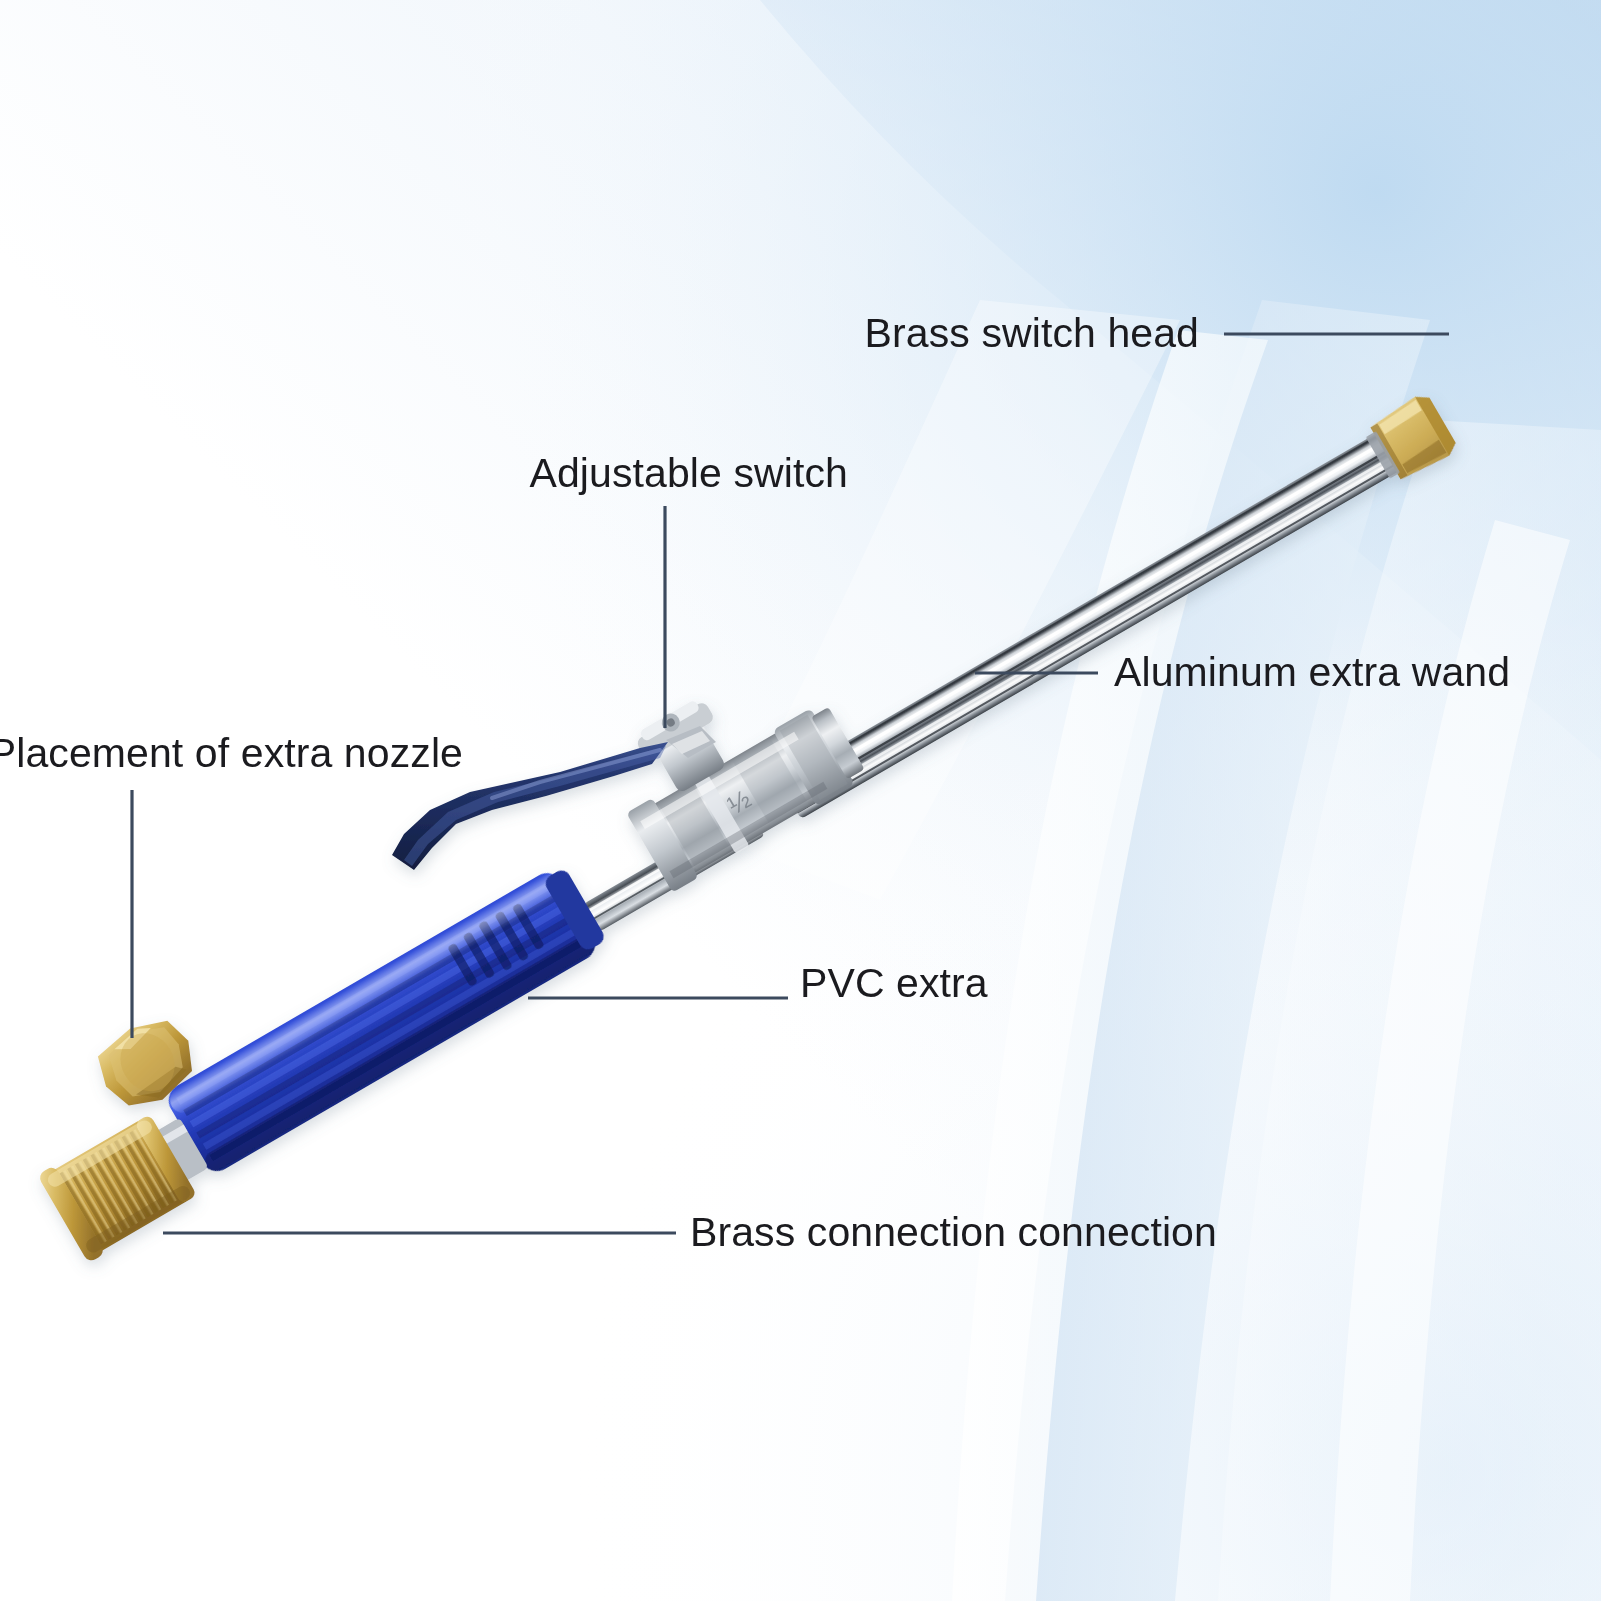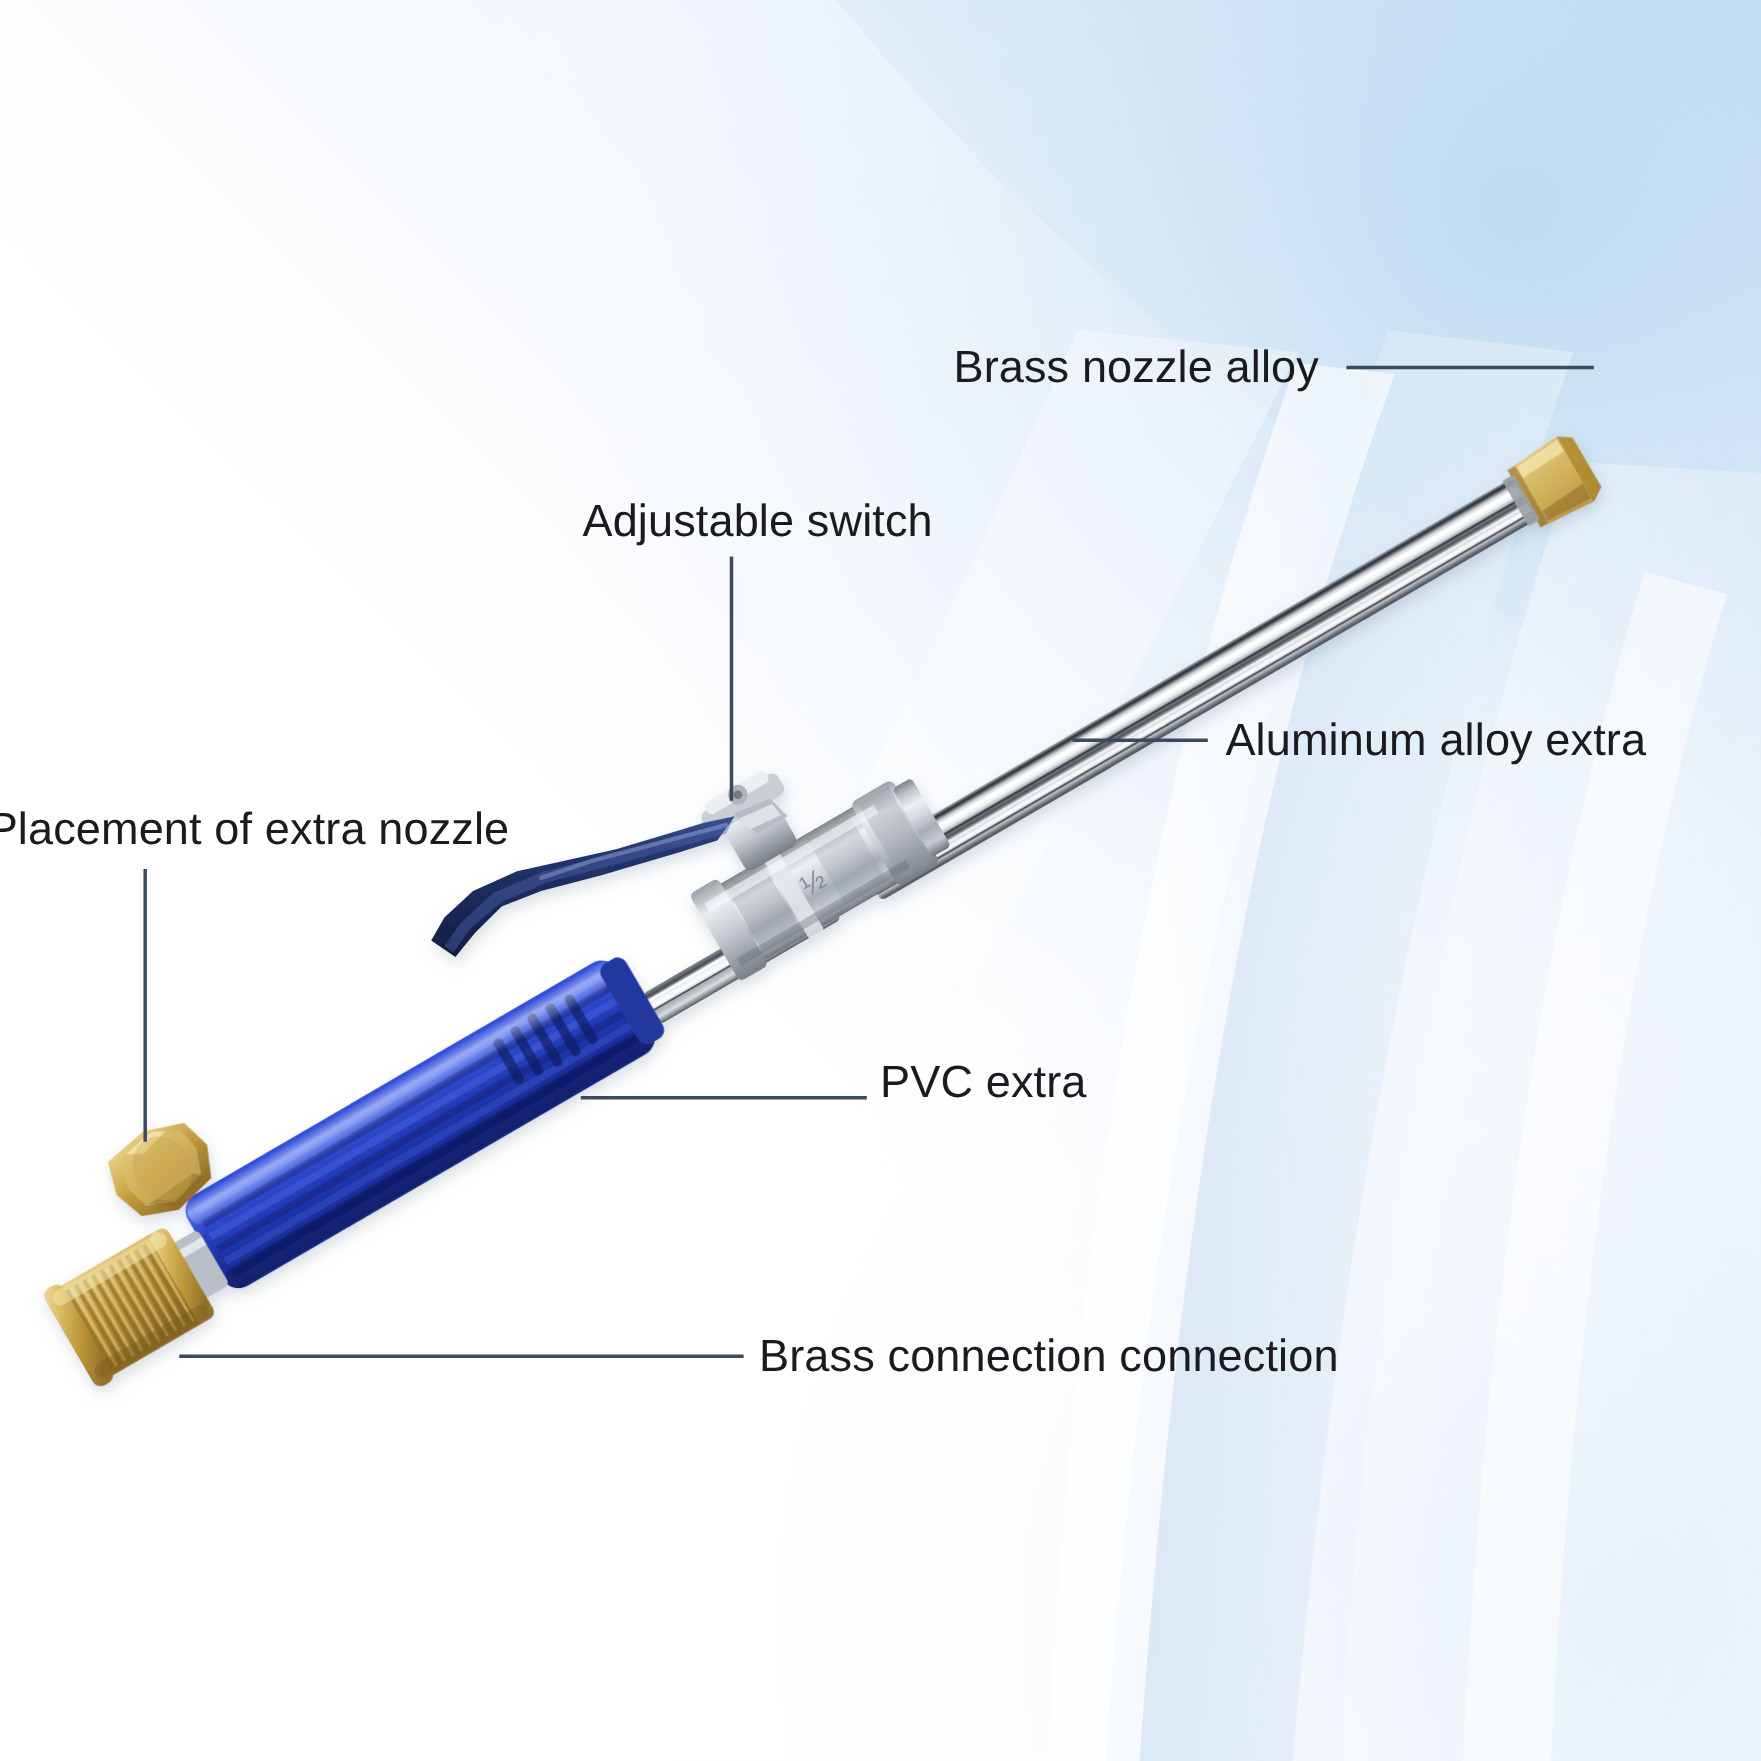--- a/index.html
+++ b/index.html
@@ -324,25 +324,25 @@
       <line x1="1224" y1="334" x2="1449" y2="334"></line>
       <line x1="665" y1="506" x2="665" y2="728"></line>
       <line x1="975" y1="673" x2="1098" y2="673"></line>
       <line x1="132" y1="790" x2="132" y2="1038"></line>
       <line x1="528" y1="998" x2="788" y2="998"></line>
       <line x1="163" y1="1233" x2="676" y2="1233"></line>
     </g>
   </svg>
 
   <div>
-    <div class="label l-right" id="lbl-brass-nozzle-head">Brass nozzle alloy</div>
+    <div class="label l-right" id="lbl-brass-nozzle-head">Brass switch head</div>
 
     <div class="label l-right" id="lbl-adjustable-switch">Adjustable switch</div>
 
-    <div class="label l-left" id="lbl-aluminum-wand">Aluminum alloy extra</div>
+    <div class="label l-left" id="lbl-aluminum-wand">Aluminum extra wand</div>
 
     <div class="label l-right" id="lbl-placement-extra">Placement of extra nozzle</div>
 
     <div class="label l-left" id="lbl-pvc-handle">PVC extra</div>
 
     <div class="label l-left" id="lbl-brass-connection">Brass connection connection</div>
   </div>
 
 </div>
 

